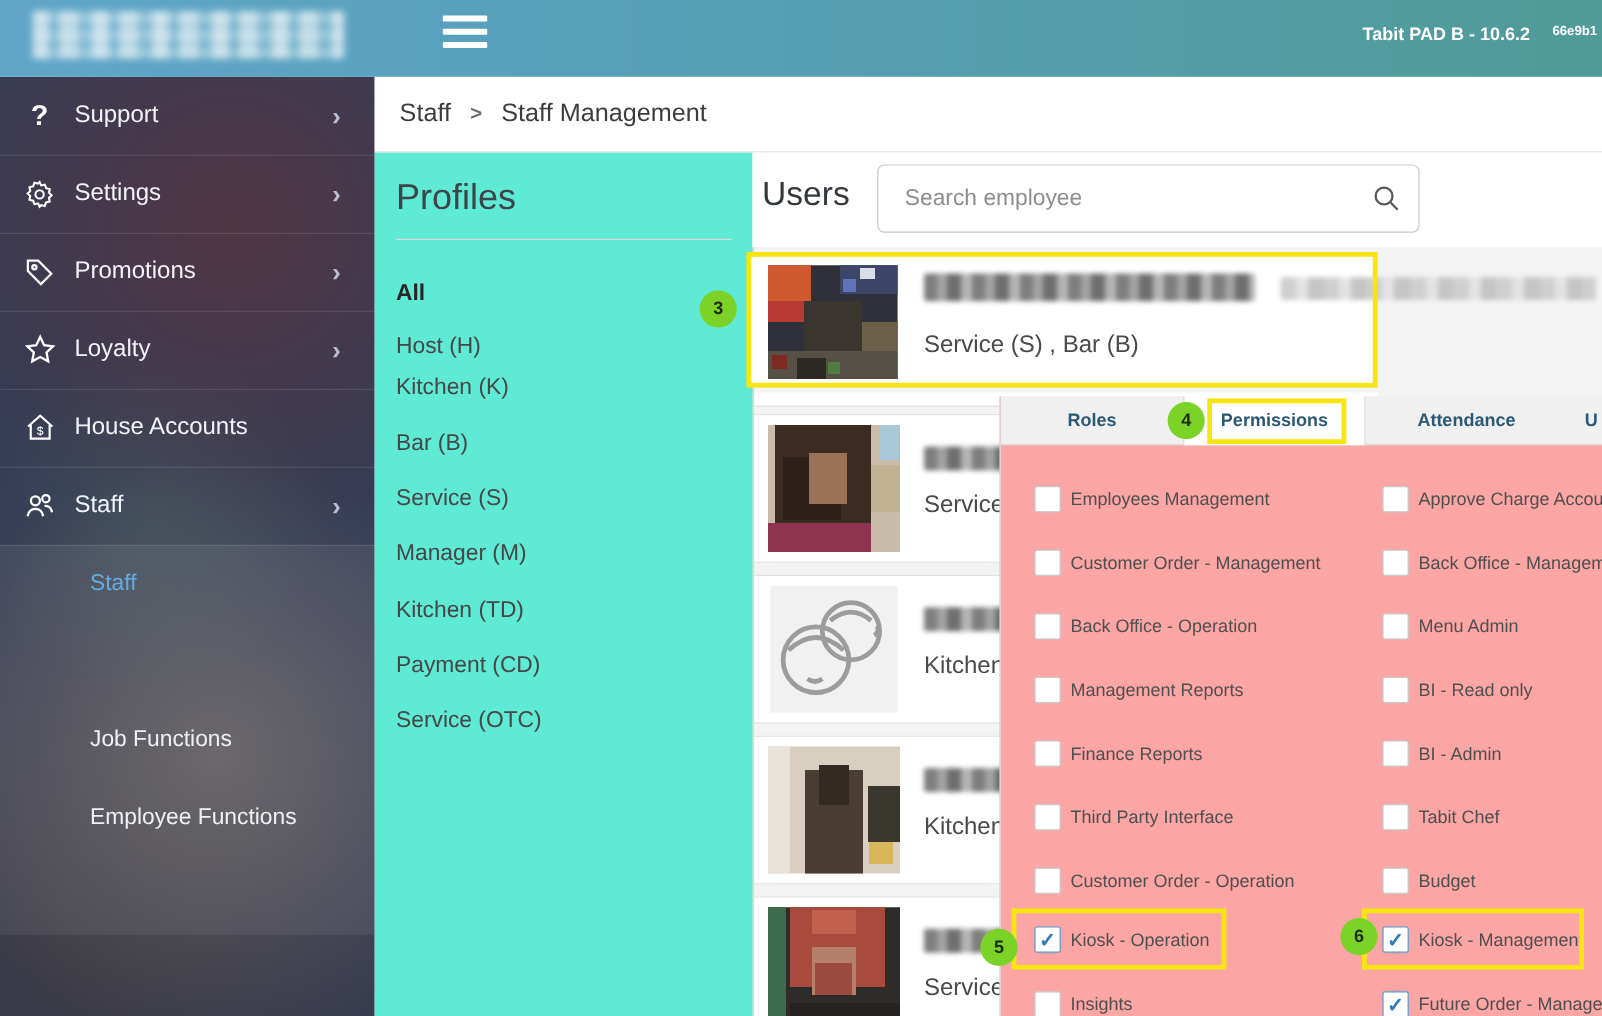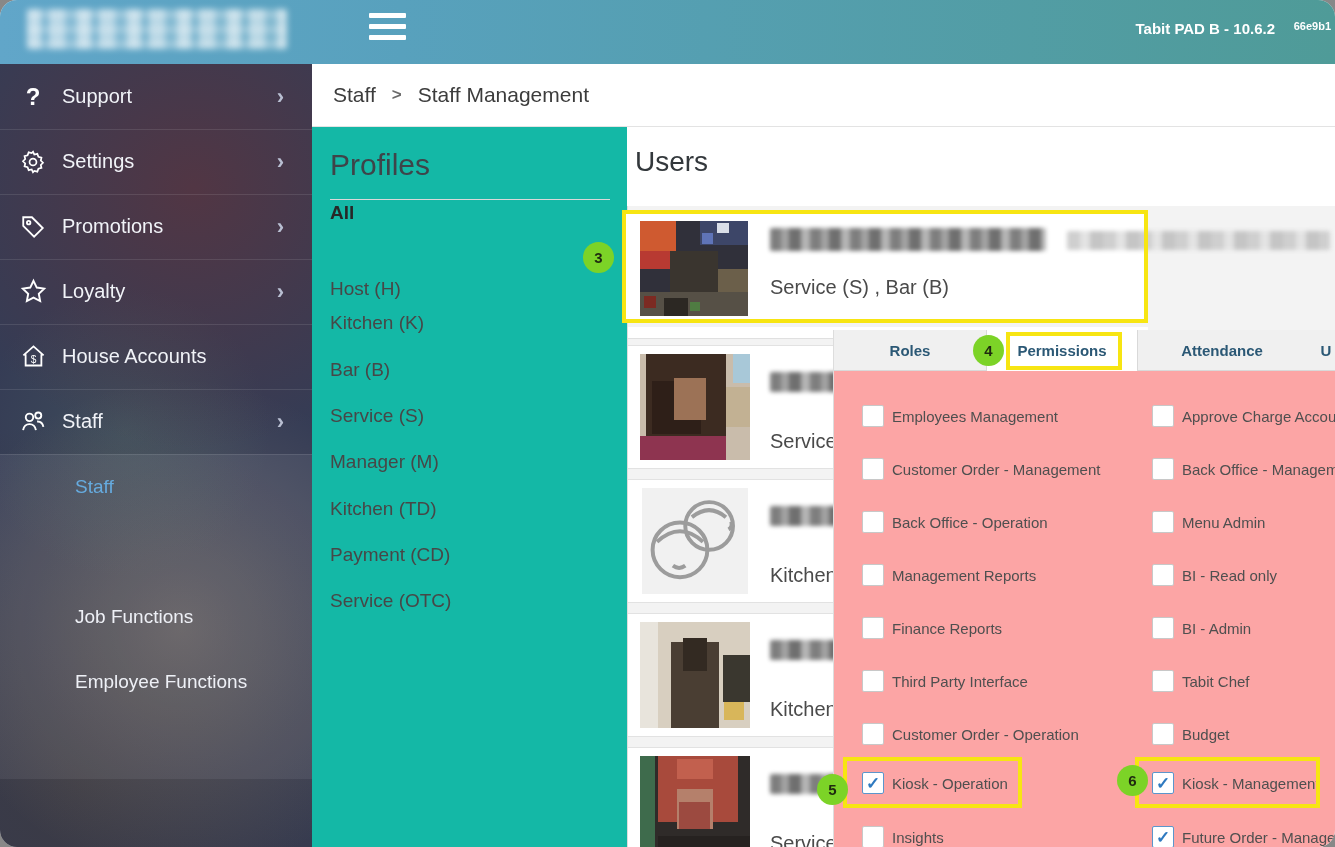--- a/index.html
+++ b/index.html
@@ -1,17 +1,17 @@
 <!DOCTYPE html>
 <html><head>
 <meta charset="utf-8">
 <style>
   html,body{margin:0;padding:0;background:#888;}
   #screen{position:relative;width:1335px;height:847px;overflow:hidden;background:#f3f3f3;
-    font-family:"Liberation Sans",sans-serif;border-radius:17px;-webkit-font-smoothing:antialiased;}
+    font-family:"Liberation Sans",sans-serif;-webkit-font-smoothing:antialiased;}
   .abs{position:absolute;}
 
   
   .topbar{left:0;top:0;width:1335px;height:64px;background:linear-gradient(90deg,#61a6c9 0%,#58a1bd 30%,#4f9b98 100%);z-index:30;}
   .logo-blur{left:27px;top:9px;width:260px;height:40px;border-radius:3px;
     background:repeating-linear-gradient(90deg,rgba(255,255,255,.6) 0 14px,rgba(255,255,255,.12) 14px 22px,rgba(255,255,255,.55) 22px 38px,rgba(255,255,255,.18) 38px 50px),
                repeating-linear-gradient(0deg,rgba(255,255,255,.25) 0 9px,rgba(255,255,255,0) 9px 15px);
     filter:blur(3px);}
   .hamburger{left:369px;top:13px;width:37px;height:28px;cursor:pointer;}
   .hamburger i{display:block;height:5px;margin-bottom:6px;background:#fff;border-radius:1px;}
@@ -34,40 +34,40 @@
   .sub-item{position:absolute;left:75px;height:65px;display:flex;align-items:center;color:#eef0f6;font-size:19px;cursor:pointer;width:230px;}
   .sub-item.active{color:#66abdf;}
 
   
   .breadcrumb{left:312px;top:64px;width:1023px;height:62px;background:#fff;border-bottom:1px solid #e3e3e3;
     display:flex;align-items:center;color:#3c3c3c;font-size:21px;z-index:5;}
   .breadcrumb .sep{margin:0 16px;color:#6b6b6b;font-size:17px;font-weight:700;}
   .breadcrumb .bc1{margin-left:21px;cursor:pointer;}
 
   
-  .profiles{left:312px;top:126px;width:315px;height:721px;background:#14b8a6;border-right:1px solid #ddd;z-index:4;}
+  .profiles{left:312px;top:126px;width:315px;height:721px;background:#5eead4;border-right:1px solid #ddd;z-index:4;}
   .profiles-title{position:absolute;left:18px;top:22px;font-size:30px;font-weight:300;color:#3e4449;}
   .profiles-divider{position:absolute;left:18px;top:73px;width:280px;height:1px;background:#d9d9d9;}
   .profile-item{position:absolute;left:18px;font-size:19px;color:#474747;cursor:pointer;}
   .profile-item.first{font-weight:700;color:#272727;}
 
   
   .users-header{left:627px;top:126px;width:708px;height:80px;background:#fff;z-index:4;}
   .users-title{position:absolute;left:8px;top:20px;font-size:28px;color:#33383c;}
   .search-box{position:absolute;left:104px;top:11px;width:450px;height:55px;border:1px solid #c9c9c9;border-radius:6px;background:#fff;}
   .search-input{position:absolute;left:20px;top:0;width:380px;height:53px;border:0;outline:0;font-size:19px;color:#333;font-family:"Liberation Sans",sans-serif;background:transparent;}
   .search-input::placeholder{color:#8d8d8d;}
   .search-icon{position:absolute;right:14px;top:14px;}
 
   .userlist-bg{left:622px;top:326px;width:713px;height:521px;background:#f3f3f3;z-index:1;}
   .card-sliver{left:622px;top:327px;width:526px;height:11px;background:#fff;border-bottom:1px solid #e0e0e0;z-index:2;}
   .user-card{position:absolute;left:622px;width:526px;height:122px;background:#fff;border:1px solid #e2e2e2;z-index:2;cursor:pointer;}
   .user-card .avatar{position:absolute;left:17px;top:8px;width:110px;height:106px;}
   .user-card .name-blur{position:absolute;left:147px;top:26px;width:178px;height:20px;}
-  .user-card .role{position:absolute;left:147px;top:64px;font-size:20px;color:#4a4a4a;white-space:nowrap;margin-top:20px;}
+  .user-card .role{position:absolute;left:147px;top:64px;font-size:20px;color:#4a4a4a;white-space:nowrap;}
   .name-blur{background:repeating-linear-gradient(90deg,#7e7e7e 0 11px,#a3a3a3 11px 19px,#6f6f6f 19px 31px,#b5b5b5 31px 40px);filter:blur(2px);border-radius:2px;}
   .email-blur{background:repeating-linear-gradient(90deg,#cfcfcf 0 13px,#e3e3e3 13px 23px,#c5c5c5 23px 36px);filter:blur(2px);border-radius:2px;}
 
   
   .sel-card-bg{left:626px;top:214px;width:518px;height:105px;background:#fff;z-index:6;}
   .sel-avatar{left:640px;top:221px;width:108px;height:95px;z-index:7;}
   .sel-name-blur{left:770px;top:228px;width:276px;height:23px;z-index:7;}
   .sel-email-blur{left:1067px;top:231px;width:263px;height:19px;z-index:7;}
   .sel-roles{left:770px;top:276px;font-size:20px;color:#4a4a4a;z-index:7;}
   .sel-border{left:622px;top:210px;width:518px;height:105px;border:4px solid #f7e512;z-index:8;background:transparent;}
@@ -172,33 +172,42 @@
 
   <div class="abs breadcrumb">
     <span class="bc1">Staff</span>
     <span class="sep">&gt;</span>
     <span>Staff Management</span>
   </div>
 
   <div class="abs profiles">
     <div class="profiles-title">Profiles</div>
     <div class="profiles-divider"></div>
-    <div class="profile-item first" style="top:76px">All</div>
+    <div class="profile-item first" style="top:108px">All</div>
     <div class="profile-item" style="top:152px">Host (H)</div>
     <div class="profile-item" style="top:186px">Kitchen (K)</div>
     <div class="profile-item" style="top:233px">Bar (B)</div>
     <div class="profile-item" style="top:279px">Service (S)</div>
     <div class="profile-item" style="top:325px">Manager (M)</div>
     <div class="profile-item" style="top:372px">Kitchen (TD)</div>
     <div class="profile-item" style="top:418px">Payment (CD)</div>
     <div class="profile-item" style="top:464px">Service (OTC)</div>
   </div>
 
   <div class="abs users-header">
     <div class="users-title">Users</div>
+    <div class="search-box">
+      <input class="search-input" placeholder="Search employee" style="">
+      <span class="search-icon">
+        <svg width="26" height="26" viewBox="0 0 24 24" fill="none" stroke="#555" stroke-width="1.7">
+            <circle cx="10.5" cy="10.5" r="6.5"></circle>
+            <path d="M15.5 15.5L21 21"></path>
+          </svg>
+      </span>
+    </div>
   </div>
 
   <div class="abs userlist-bg"></div>
   <div class="abs card-sliver"></div>
 
   <div class="user-card" style="top:345px">
     <span class="avatar">
       <svg width="110" height="106" viewBox="0 0 9 8" preserveAspectRatio="none" shape-rendering="crispEdges">
           <rect width="9" height="8" fill="#c9bcab"></rect>
           <rect x="7.6" width="1.4" height="2.2" fill="#a8c8d8"></rect>

